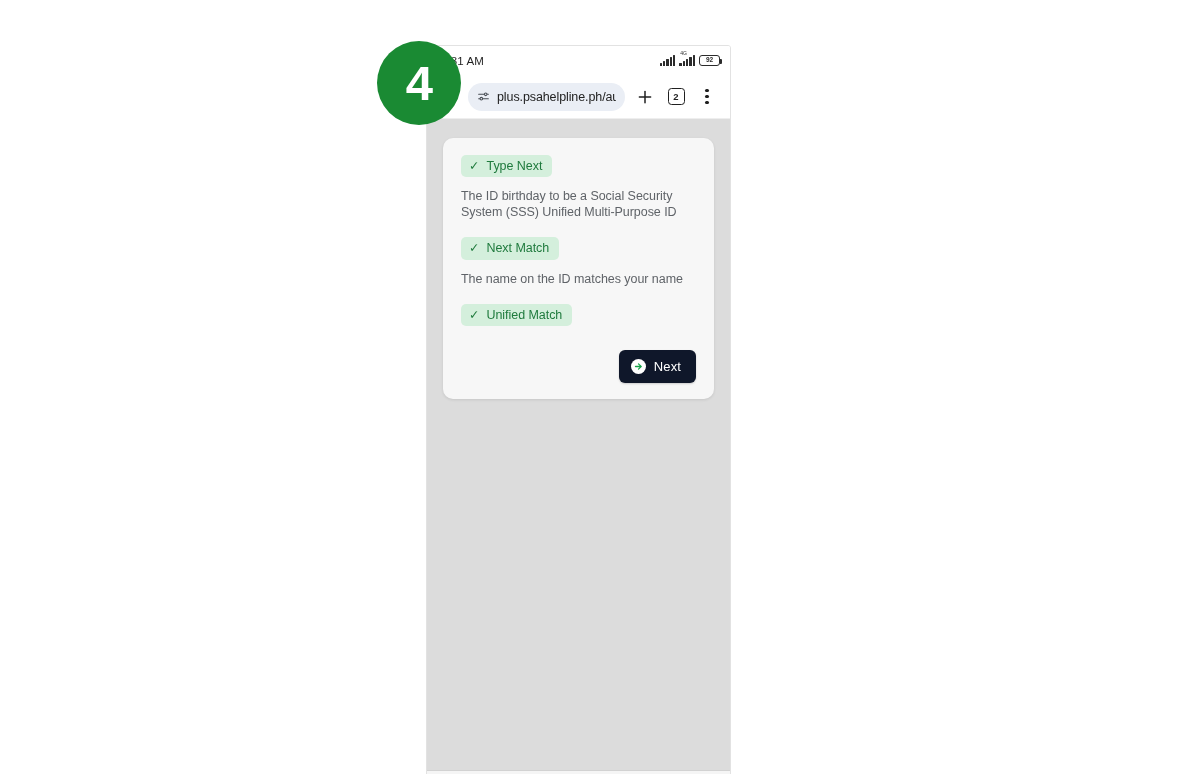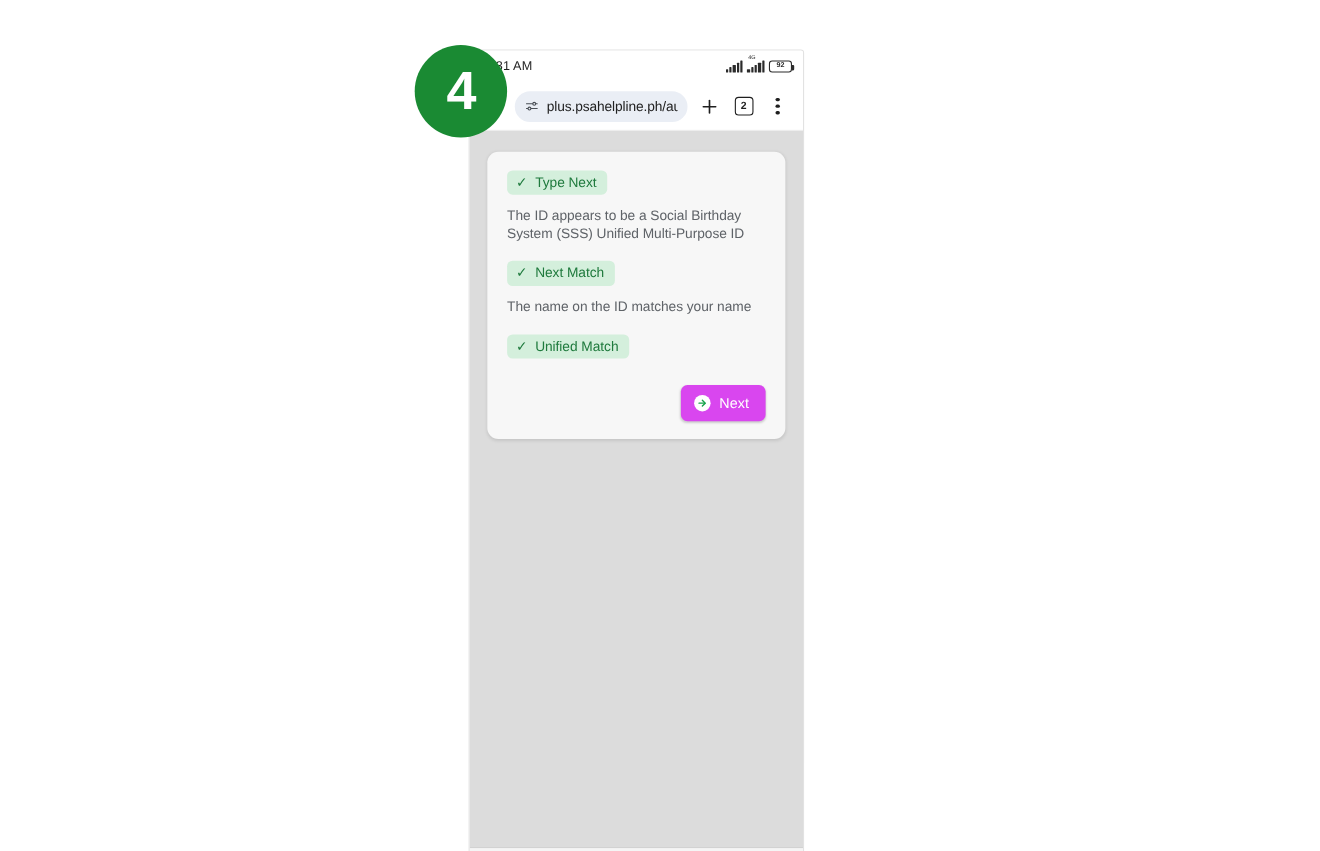--- a/index.html
+++ b/index.html
@@ -194,21 +194,21 @@
 
   #card-actions {
     display: flex;
     justify-content: flex-end;
     margin-top: 24px;
   }
   #next-button {
     display: inline-flex;
     align-items: center;
     gap: 8px;
-    background: #d946ef;
+    background: #0f172a;
     color: #ffffff;
     border: none;
     border-radius: 6px;
     padding: 9px 15px 9px 12px;
     font-size: 13px;
     font-family: "Liberation Sans", sans-serif;
     cursor: pointer;
     box-shadow: 0 1px 2px rgba(0,0,0,0.18);
   }
   #next-icon {
@@ -354,21 +354,21 @@
 
     <div id="viewport">
 
       <div id="card">
 
         <div class="block">
           <span class="pill">
             <span class="tick">✓</span>
             <span class="ptxt">Type Next</span>
           </span>
-          <p class="desc">The ID appears to be a Social Birthday System (SSS) Unified Multi-Purpose ID</p>
+          <p class="desc">The ID birthday to be a Social Security System (SSS) Unified Multi-Purpose ID</p>
         </div>
 
         <div class="block">
           <span class="pill">
             <span class="tick">✓</span>
             <span class="ptxt">Next Match</span>
           </span>
           <p class="desc">The name on the ID matches your name</p>
         </div>
 

